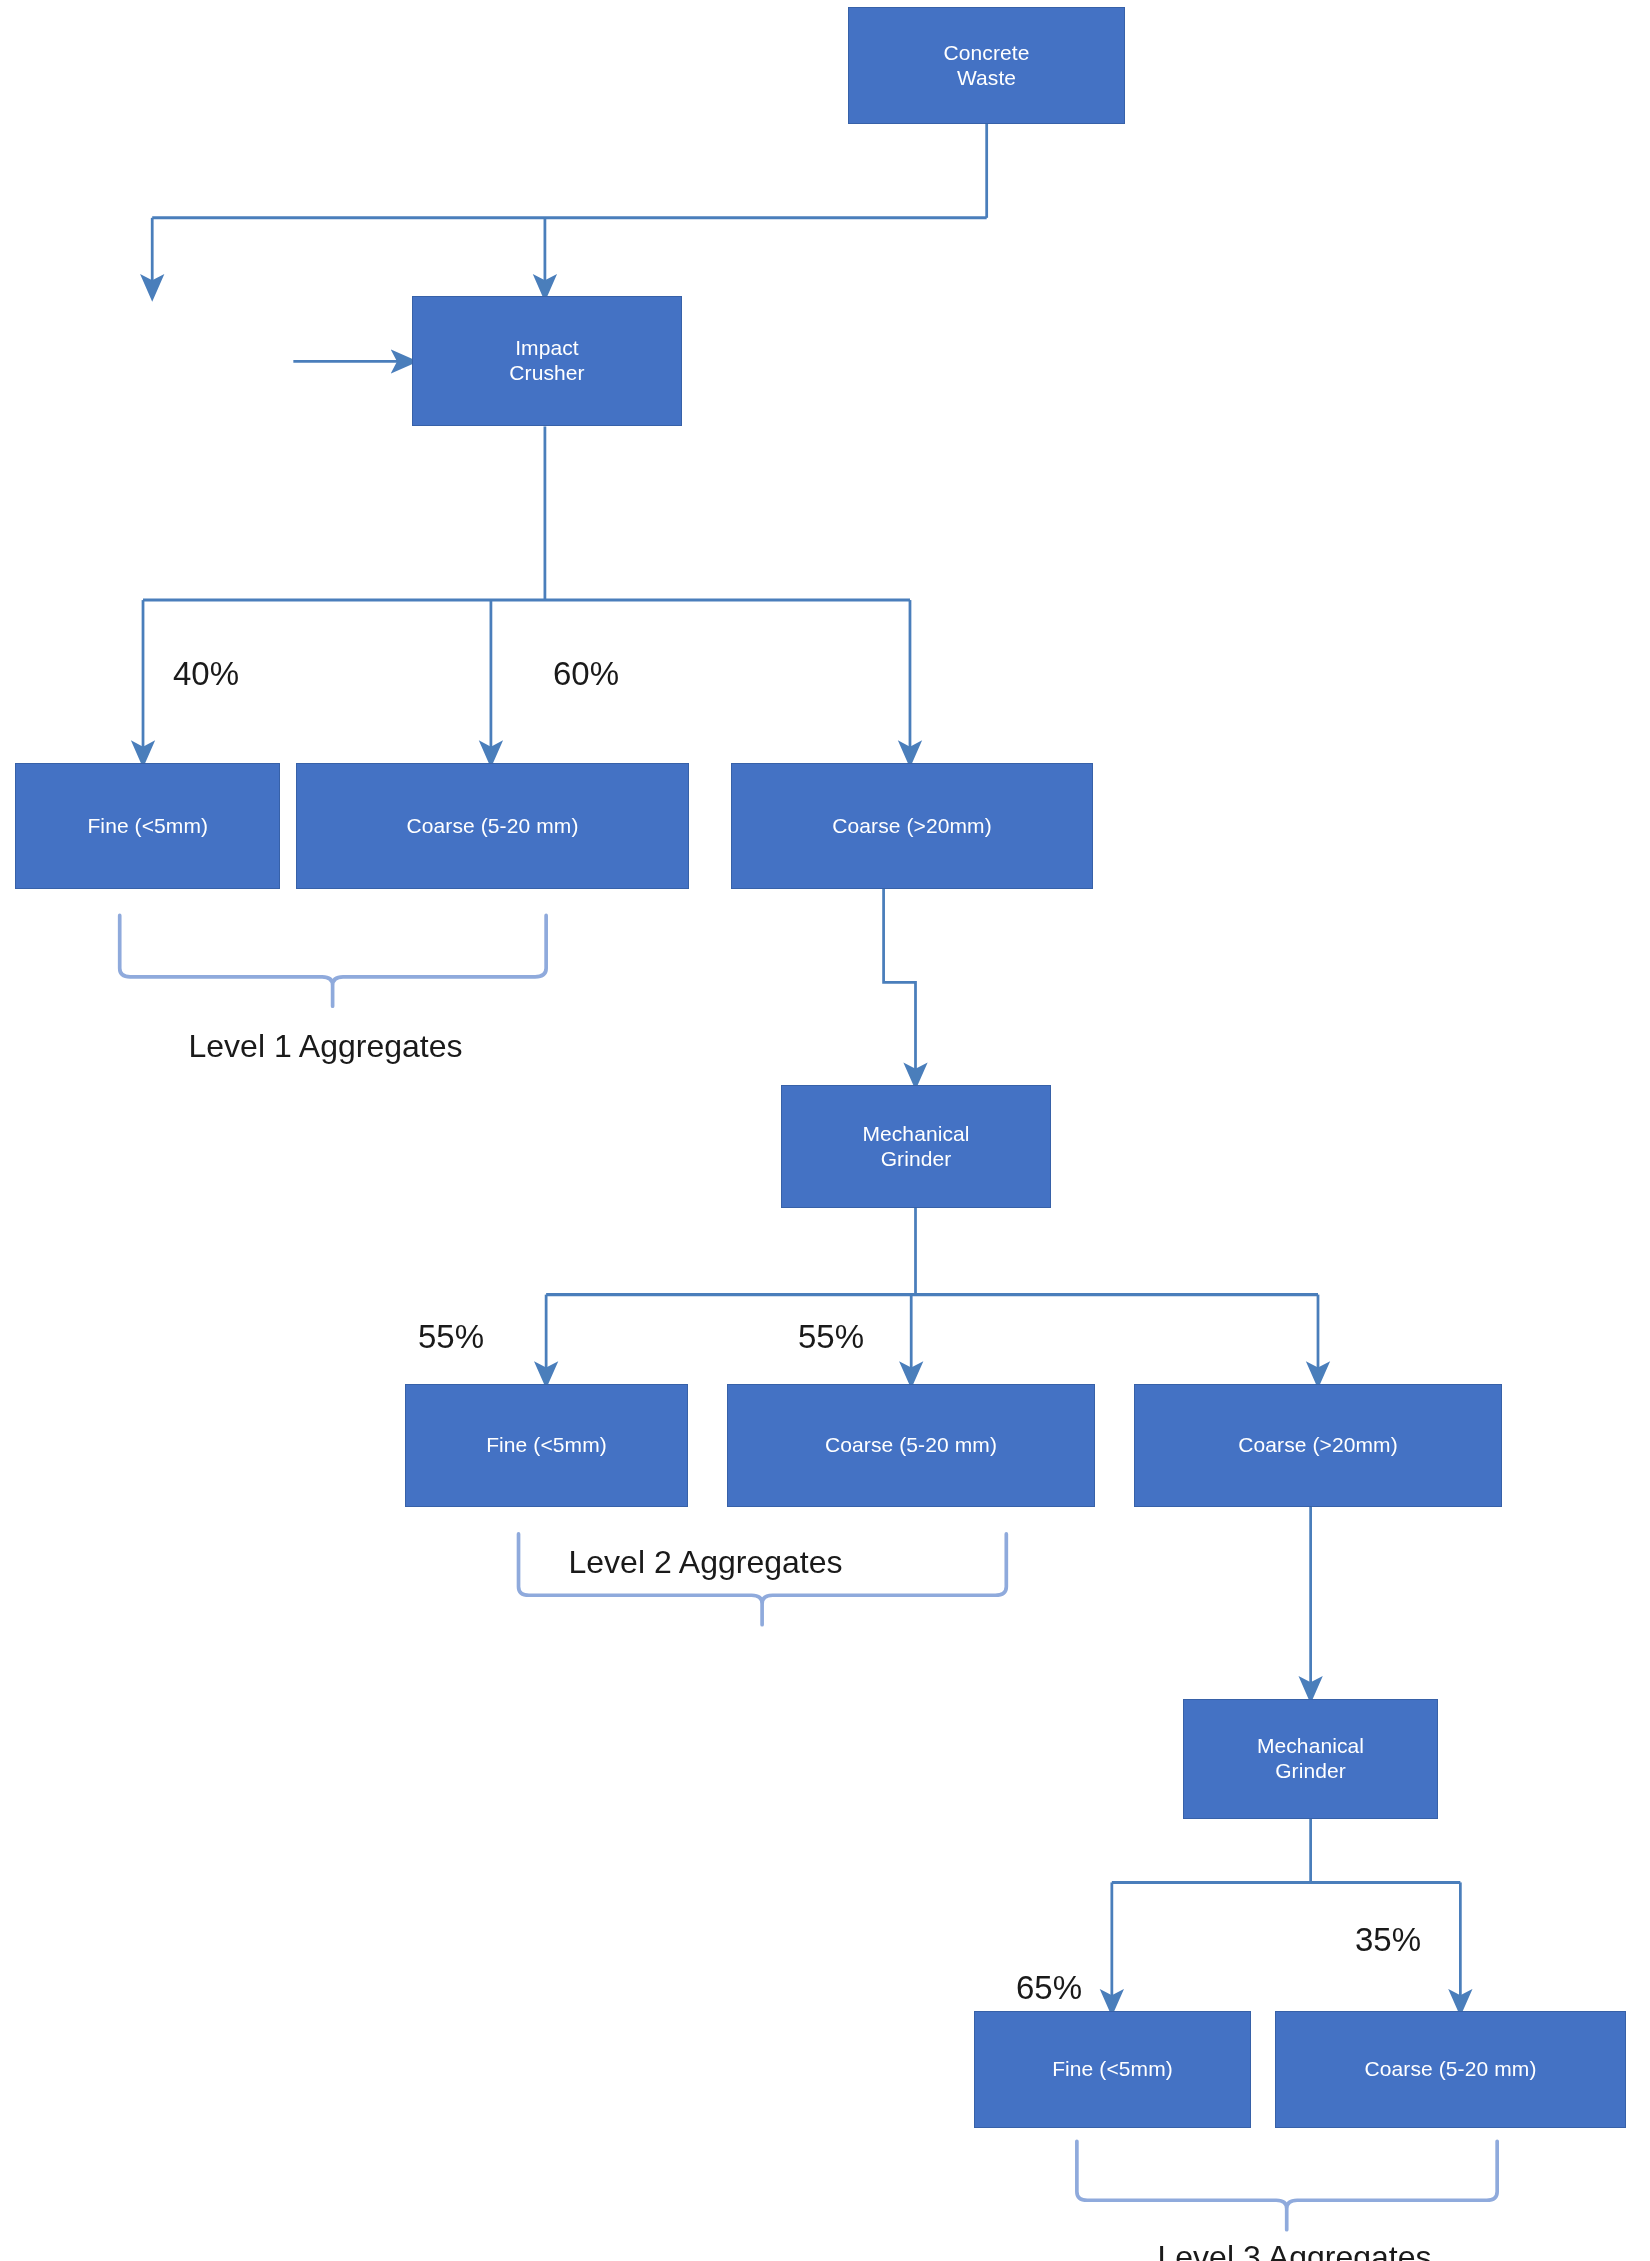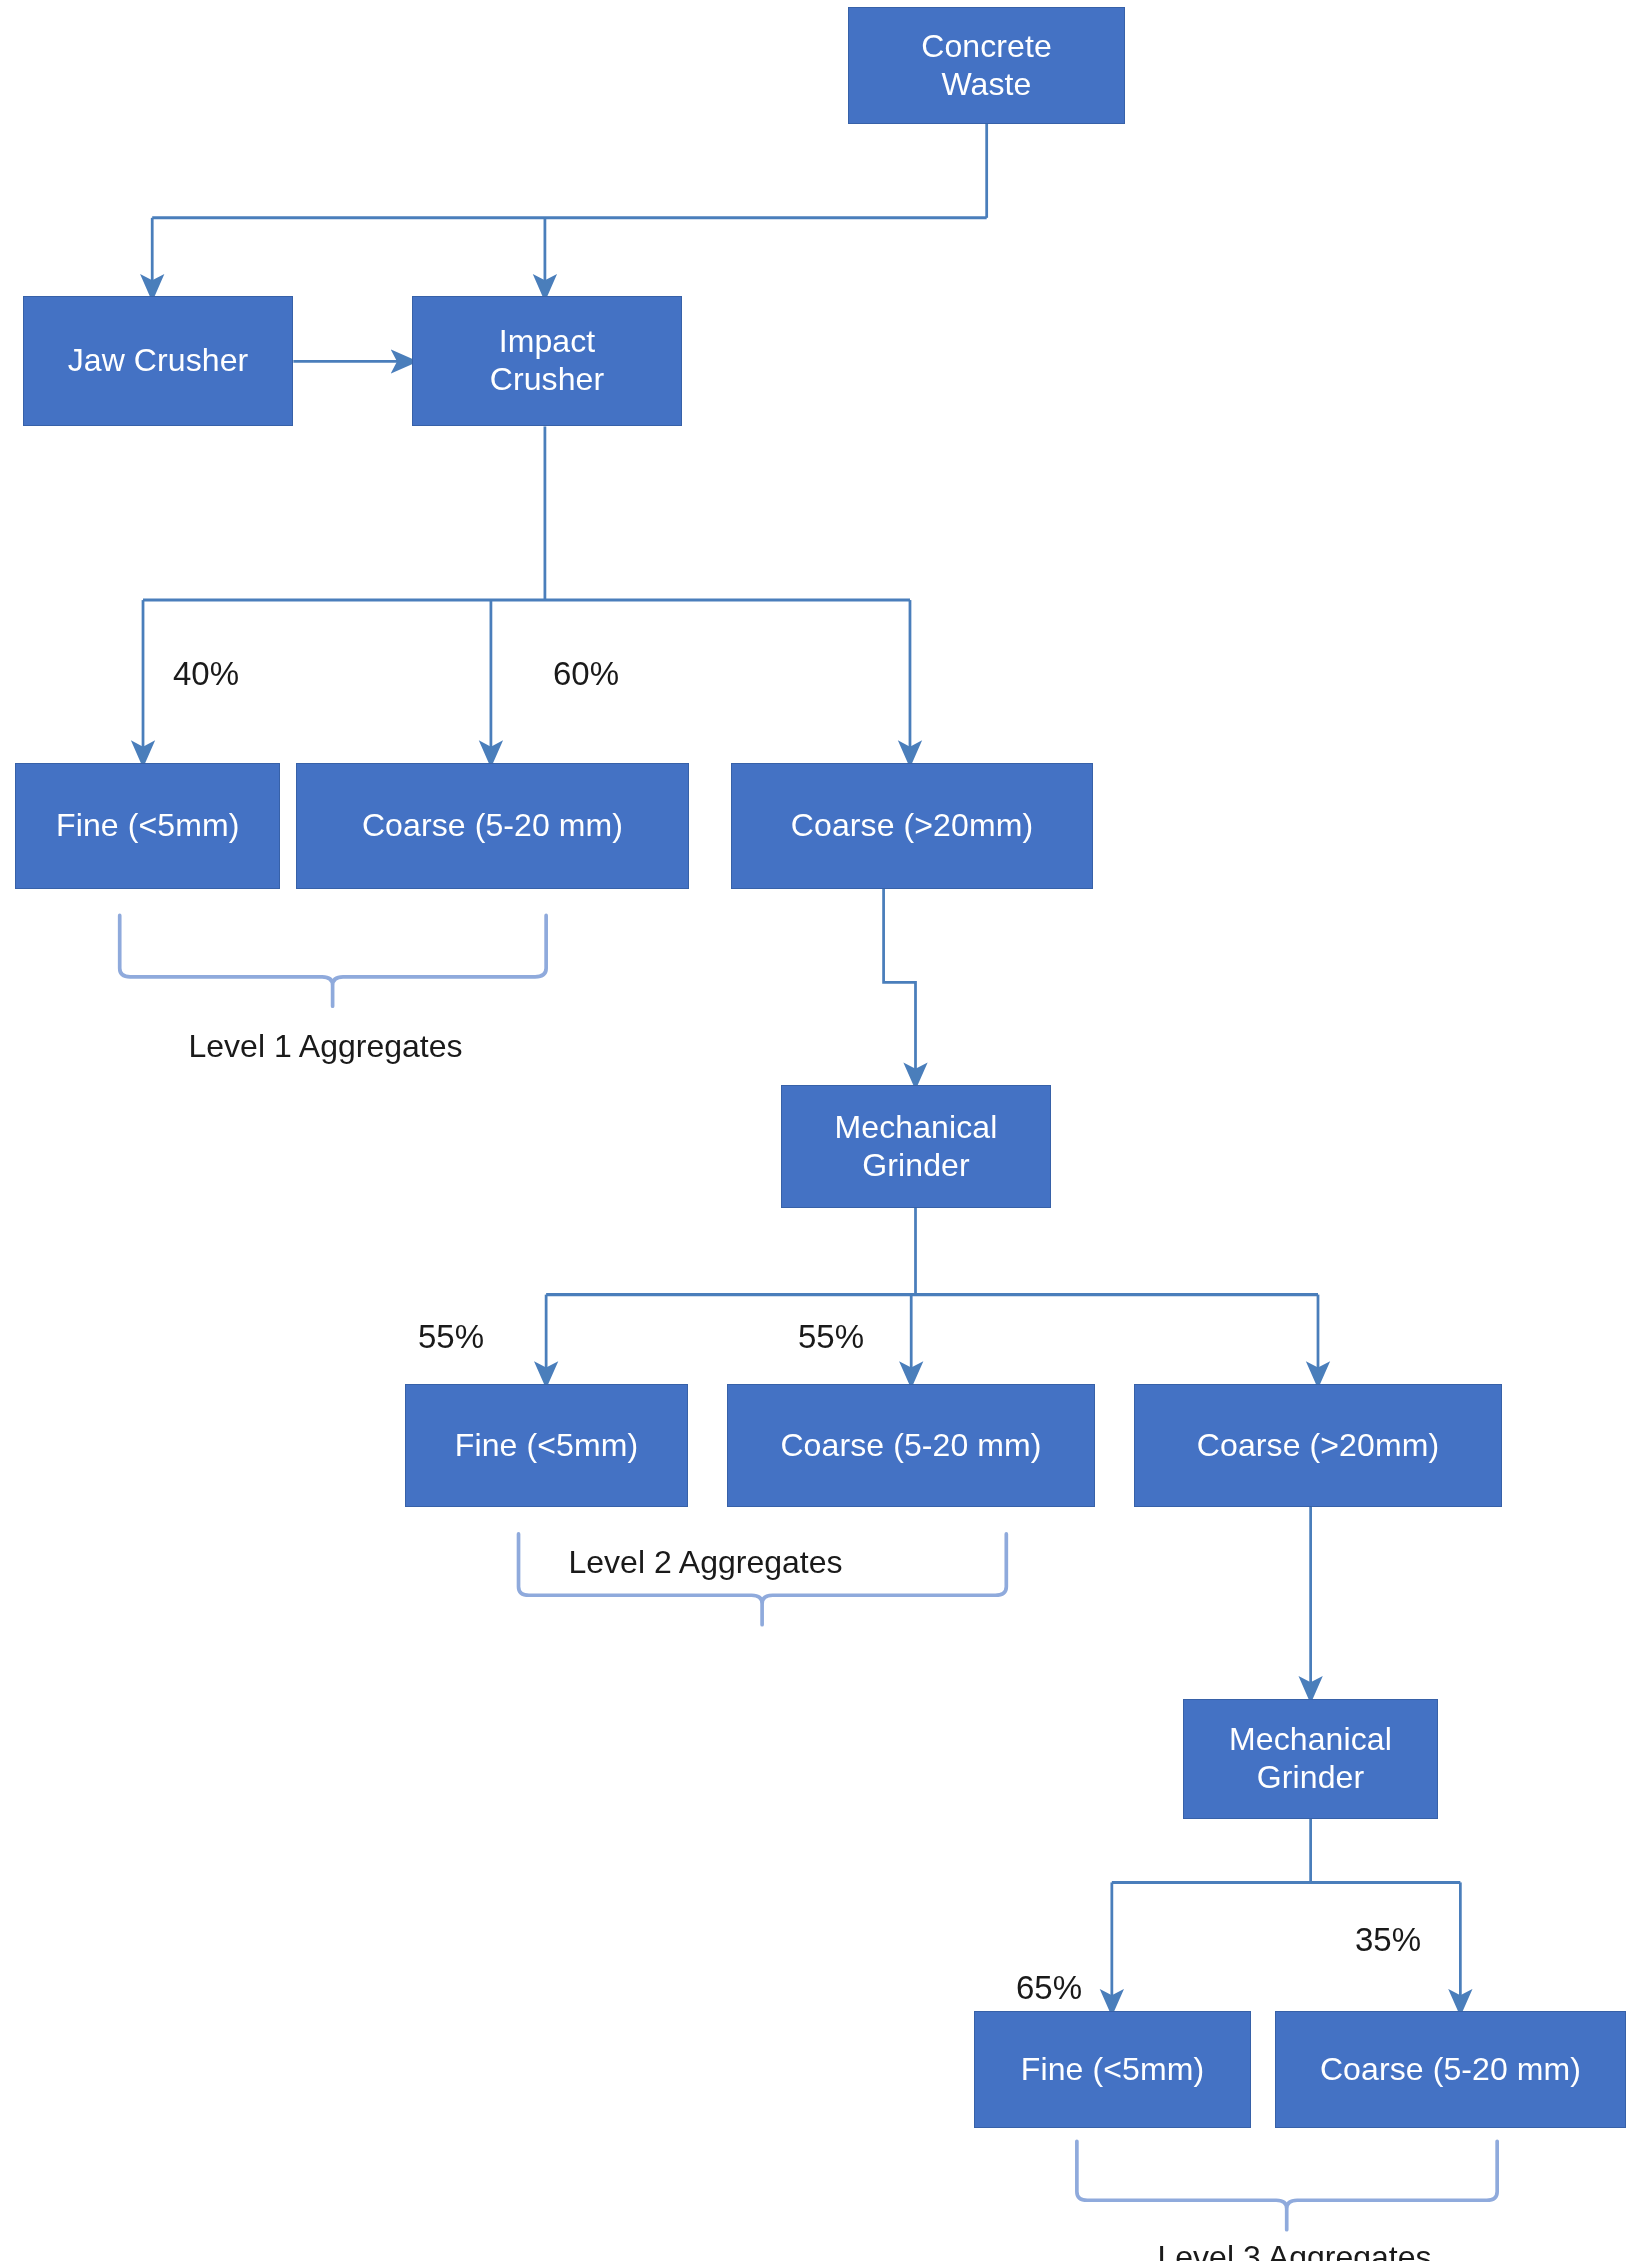--- a/index.html
+++ b/index.html
@@ -29,21 +29,21 @@
     position: absolute;
     box-sizing: border-box;
     background: #4472C4;
     border: 1.8px solid #3761A8;
     color: #ffffff;
     display: flex;
     align-items: center;
     justify-content: center;
     text-align: center;
     line-height: 1.18;
-    font-size: 32px;
+    font-size: 21px;
     font-weight: 400;
     letter-spacing: 0.1px;
     white-space: pre-line;
     z-index: 3;
   }
   .pct {
     position: absolute;
     color: #1a1a1a;
     font-size: 33px;
     font-weight: 400;
@@ -109,21 +109,20 @@
       <path d="M845,2500 L845,2586 Q845,2600 862,2600 L1225,2600 Q1242,2600 1242,2614
                L1242,2648 L1242,2614 Q1242,2600 1259,2600 L1622,2600 Q1640,2600 1640,2586 L1640,2500"></path>
       <path d="M1755,3490 L1755,3572 Q1755,3586 1772,3586 L2080,3586 Q2097,3586 2097,3600
                L2097,3634 L2097,3600 Q2097,3586 2114,3586 L2423,3586 Q2440,3586 2440,3572 L2440,3490"></path>
     </g>
   </svg>
 
   <div class="node" style="left:848px; top:7.4px; width:277px; height:117px;">Concrete
 Waste</div>
 
-  <div class="node" style="left:23px; top:296px; width:270px; height:130px;">Jaw Crusher</div>
 
   <div class="node" style="left:412px; top:296px; width:270px; height:130px;">Impact
 Crusher</div>
 
   <div class="node" style="left:15.3px; top:763px; width:265px; height:126px;">Fine (&lt;5mm)</div>
 
   <div class="node" style="left:296px; top:763px; width:393px; height:126px;">Coarse (5-20 mm)</div>
 
   <div class="node" style="left:731px; top:763px; width:362px; height:126px;">Coarse (&gt;20mm)</div>
 

